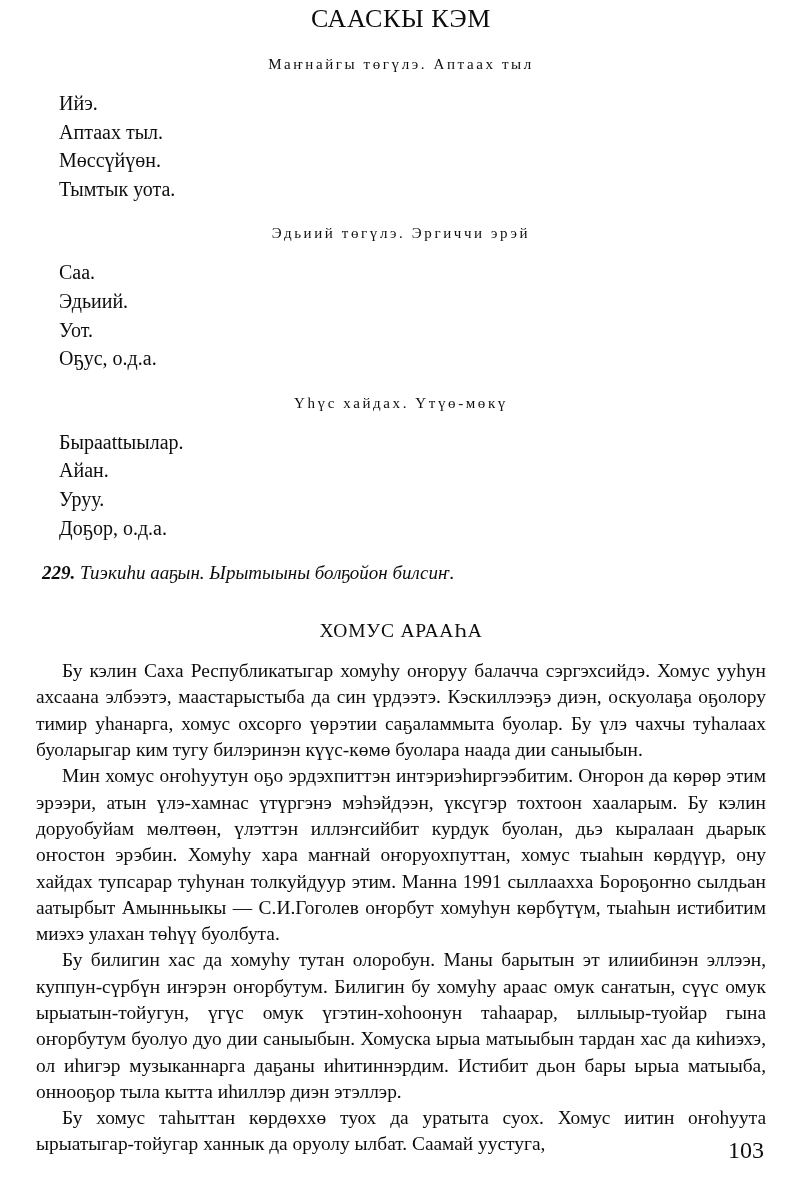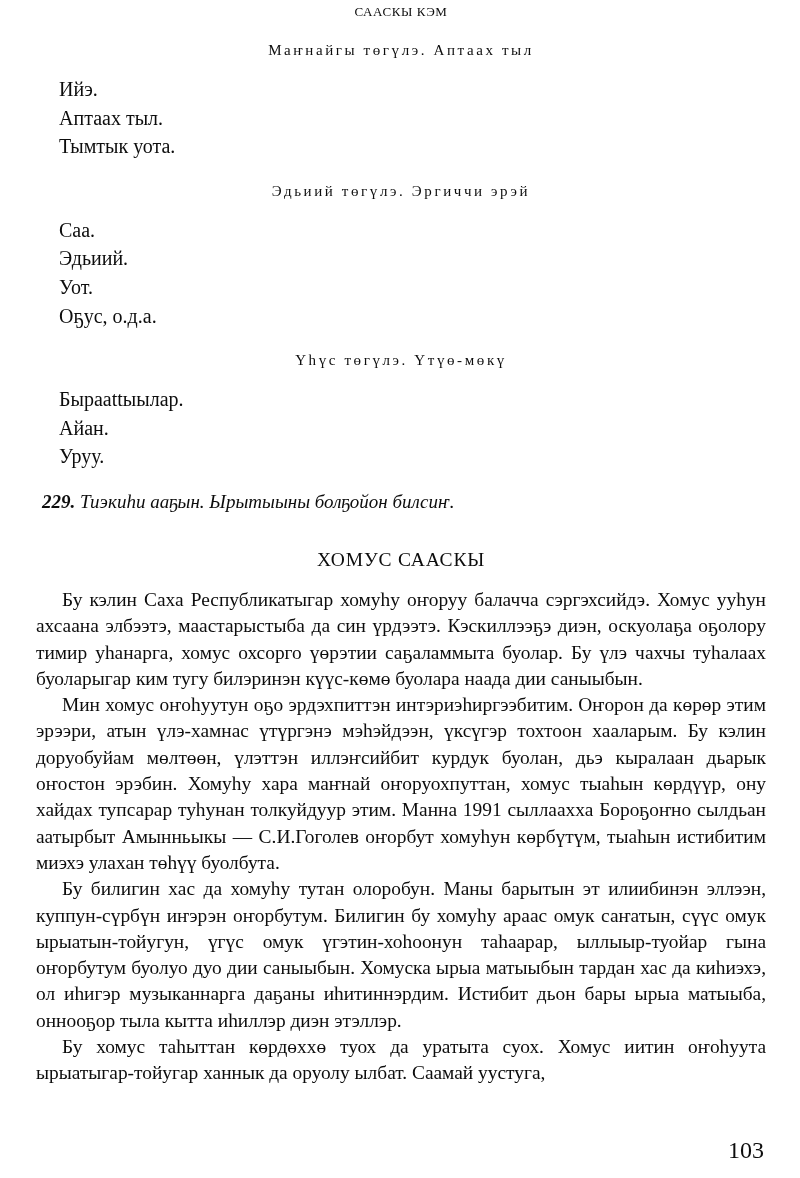--- a/index.html
+++ b/index.html
@@ -19,21 +19,21 @@
     width: 800px;
     height: 1178px;
     position: relative;
     box-sizing: border-box;
     padding: 0 34px 0 36px;
   }
 
   
   .doc-title {
     text-align: center;
-    font-size: 13px;
+    font-size: 26px;
     letter-spacing: 0.6px;
     margin: 4px 0 0 0;
     font-weight: 400;
   }
   .section-head {
     text-align: center;
     font-size: 15px;
     margin: 22px 0 6px 0;
     font-weight: 400;
   }
@@ -102,53 +102,55 @@
 
   <h1 class="doc-title">СААСКЫ КЭМ</h1>
 
   <div>
     <div class="section-head">
       <span class="spaced">Маҥнайгы</span><span class="spaced"> </span><span class="spaced">төгүлэ. Аптаах тыл</span>
     </div>
     <ul class="word-list">
       <li>Ийэ.</li>
       <li>Аптаах тыл.</li>
+      <li>Мөссүйүөн.</li>
       <li>Тымтык уота.</li>
     </ul>
   </div>
 
   <div>
     <div class="section-head">
       <span class="spaced">Эдьиий</span><span class="spaced"> </span><span class="spaced">төгүлэ. Эргиччи эрэй</span>
     </div>
     <ul class="word-list">
       <li>Саа.</li>
       <li>Эдьиий.</li>
       <li>Уот.</li>
       <li>Оҕус, о.д.а.</li>
     </ul>
   </div>
 
   <div>
     <div class="section-head">
-      <span class="spaced">Үһүс</span><span class="spaced"> </span><span class="spaced">төгүлэ. Үтүө-мөкү</span>
+      <span class="spaced">Үһүс</span><span class="spaced"> </span><span class="spaced">хайдах. Үтүө-мөкү</span>
     </div>
     <ul class="word-list">
       <li>Быраattыылар.</li>
       <li>Айан.</li>
       <li>Уруу.</li>
+      <li>Доҕор, о.д.а.</li>
     </ul>
   </div>
 
   <p class="exercise">
     <span class="num">229.</span>
     <span>Тиэкиһи ааҕын. Ырытыыны болҕойон билсиҥ.</span>
   </p>
 
-  <h2 class="sub-title">ХОМУС СААСКЫ</h2>
+  <h2 class="sub-title">ХОМУС АРААҺА</h2>
 
   <div class="body-text">
     <p>Бу кэлин Саха Республикатыгар хомуһу оҥоруу балачча сэргэхсийдэ. Хомус ууһун ахсаана элбээтэ, маастарыстыба да син үрдээтэ. Кэскиллээҕэ диэн, оскуолаҕа оҕолору тимир уһанарга, хомус охсорго үөрэтии саҕаламмыта буолар. Бу үлэ чахчы туһалаах буоларыгар ким тугу билэринэн күүс-көмө буолара наада дии саныыбын.</p>
     <p>Мин хомус оҥоһуутун оҕо эрдэхпиттэн интэриэһиргээбитим. Оҥорон да көрөр этим эрээри, атын үлэ-хамнас үтүргэнэ мэһэйдээн, үксүгэр тохтоон хааларым. Бу кэлин доруобуйам мөлтөөн, үлэттэн иллэҥсийбит курдук буолан, дьэ кыралаан дьарык оҥостон эрэбин. Хомуһу хара маҥнай оҥоруохпуттан, хомус тыаһын көрдүүр, ону хайдах тупсарар туһунан толкуйдуур этим. Манна 1991 сыллаахха Бороҕоҥно сылдьан аатырбыт Амынньыкы — С.И.Гоголев оҥорбут хомуһун көрбүтүм, тыаһын истибитим миэхэ улахан төһүү буолбута.</p>
     <p>Бу билигин хас да хомуһу тутан олоробун. Маны барытын эт илиибинэн эллээн, куппун-сүрбүн иҥэрэн оҥорбутум. Билигин бу хомуһу араас омук саҥатын, сүүс омук ырыатын-тойугун, үгүс омук үгэтин-хоһоонун таһаарар, ыллыыр-туойар гына оҥорбутум буолуо дуо дии саныыбын. Хомуска ырыа матыыбын тардан хас да киһиэхэ, ол иһигэр музыканнарга даҕаны иһитиннэрдим. Истибит дьон бары ырыа матыыба, оннооҕор тыла кытта иһиллэр диэн этэллэр.</p>
     <p>Бу хомус таһыттан көрдөххө туох да уратыта суох. Хомус иитин оҥоһуута ырыатыгар-тойугар ханнык да оруолу ылбат. Саамай уустуга,</p>
   </div>
 
   <div class="folio">103</div>
 </div>

